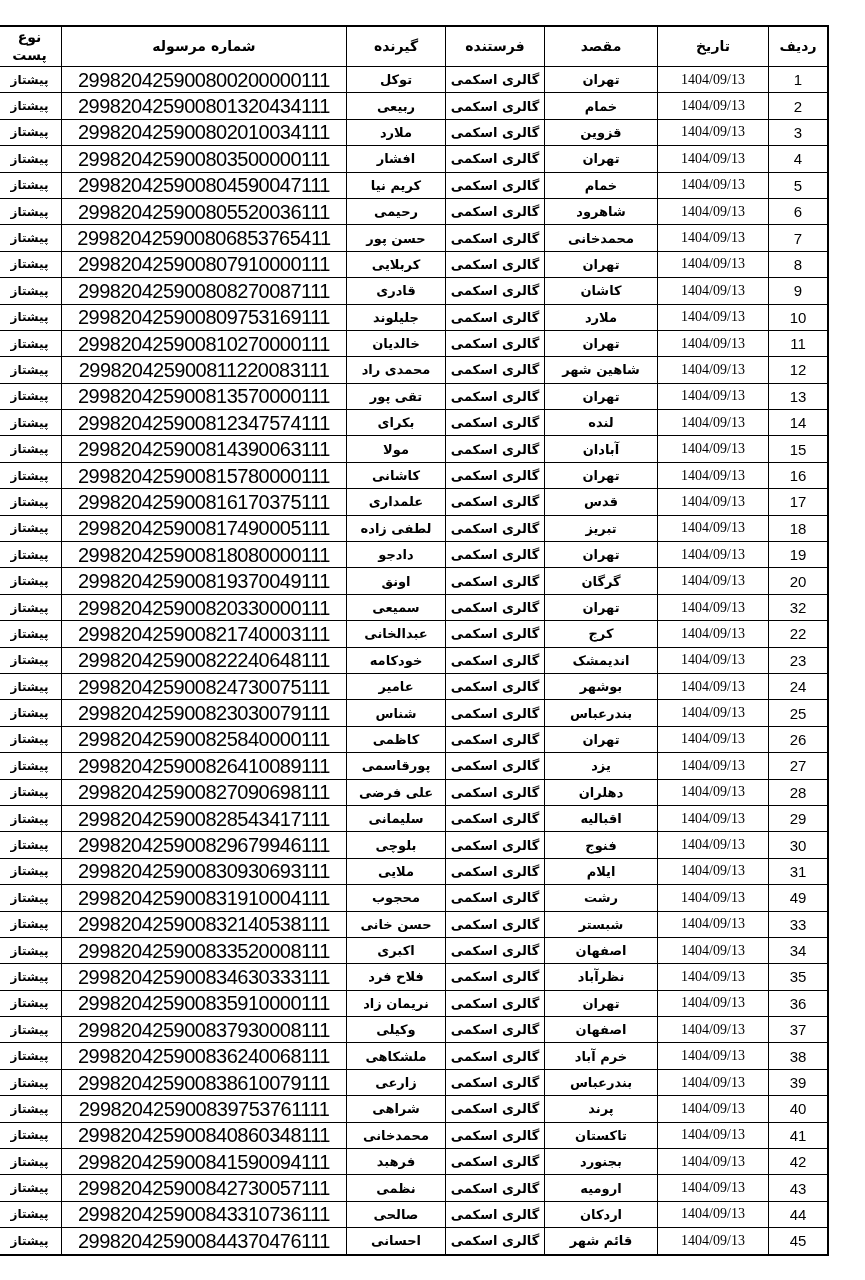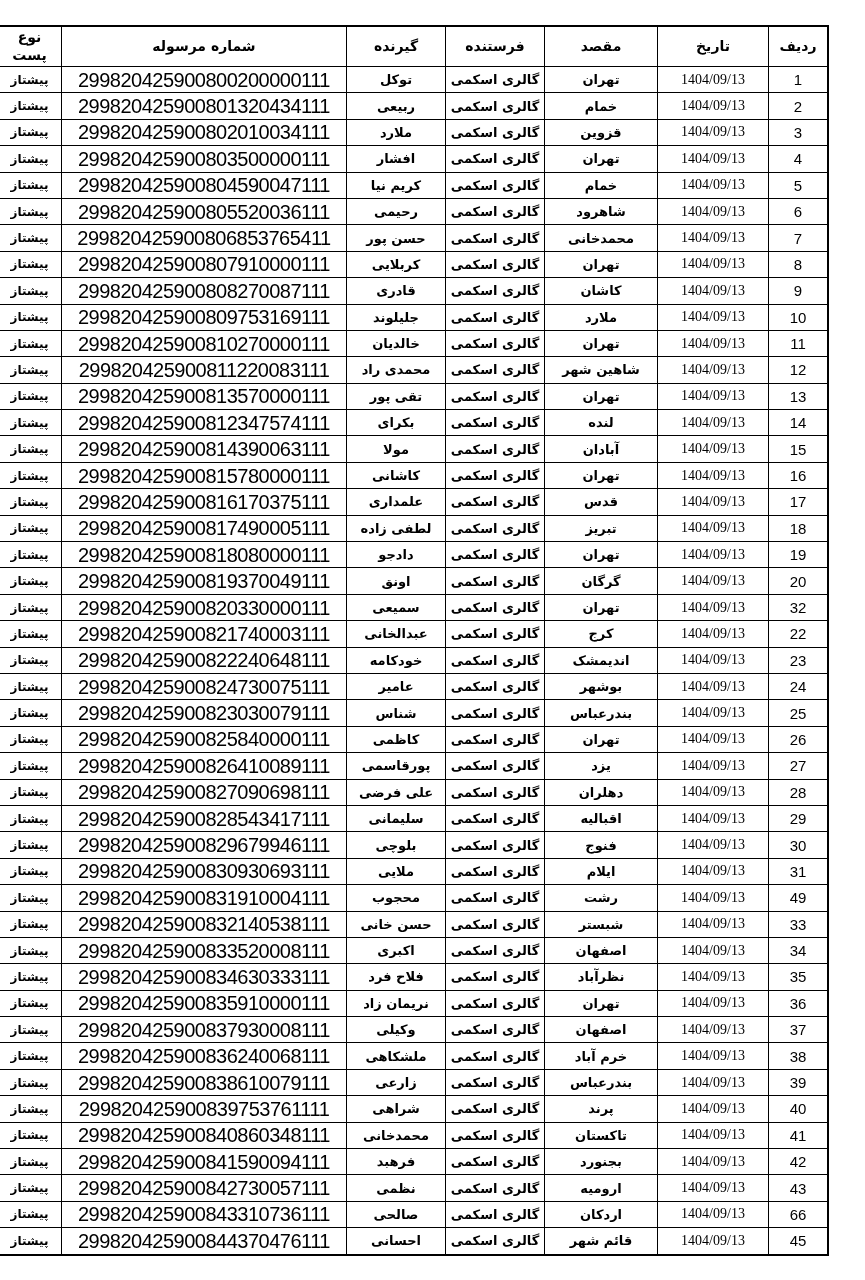--- a/index.html
+++ b/index.html
@@ -499,21 +499,21 @@
         <tr>
           <td class="col-row">43</td>
           <td class="col-date">1404/09/13</td>
           <td class="col-destination">ارومیه</td>
           <td class="col-sender">گالری اسکمی</td>
           <td class="col-receiver">نظمی</td>
           <td class="col-tracking">299820425900842730057111</td>
           <td class="col-post_type">پیشتاز</td>
         </tr>
         <tr>
-          <td class="col-row">66</td>
+          <td class="col-row">44</td>
           <td class="col-date">1404/09/13</td>
           <td class="col-destination">اردکان</td>
           <td class="col-sender">گالری اسکمی</td>
           <td class="col-receiver">صالحی</td>
           <td class="col-tracking">299820425900843310736111</td>
           <td class="col-post_type">پیشتاز</td>
         </tr>
         <tr>
           <td class="col-row">45</td>
           <td class="col-date">1404/09/13</td>

